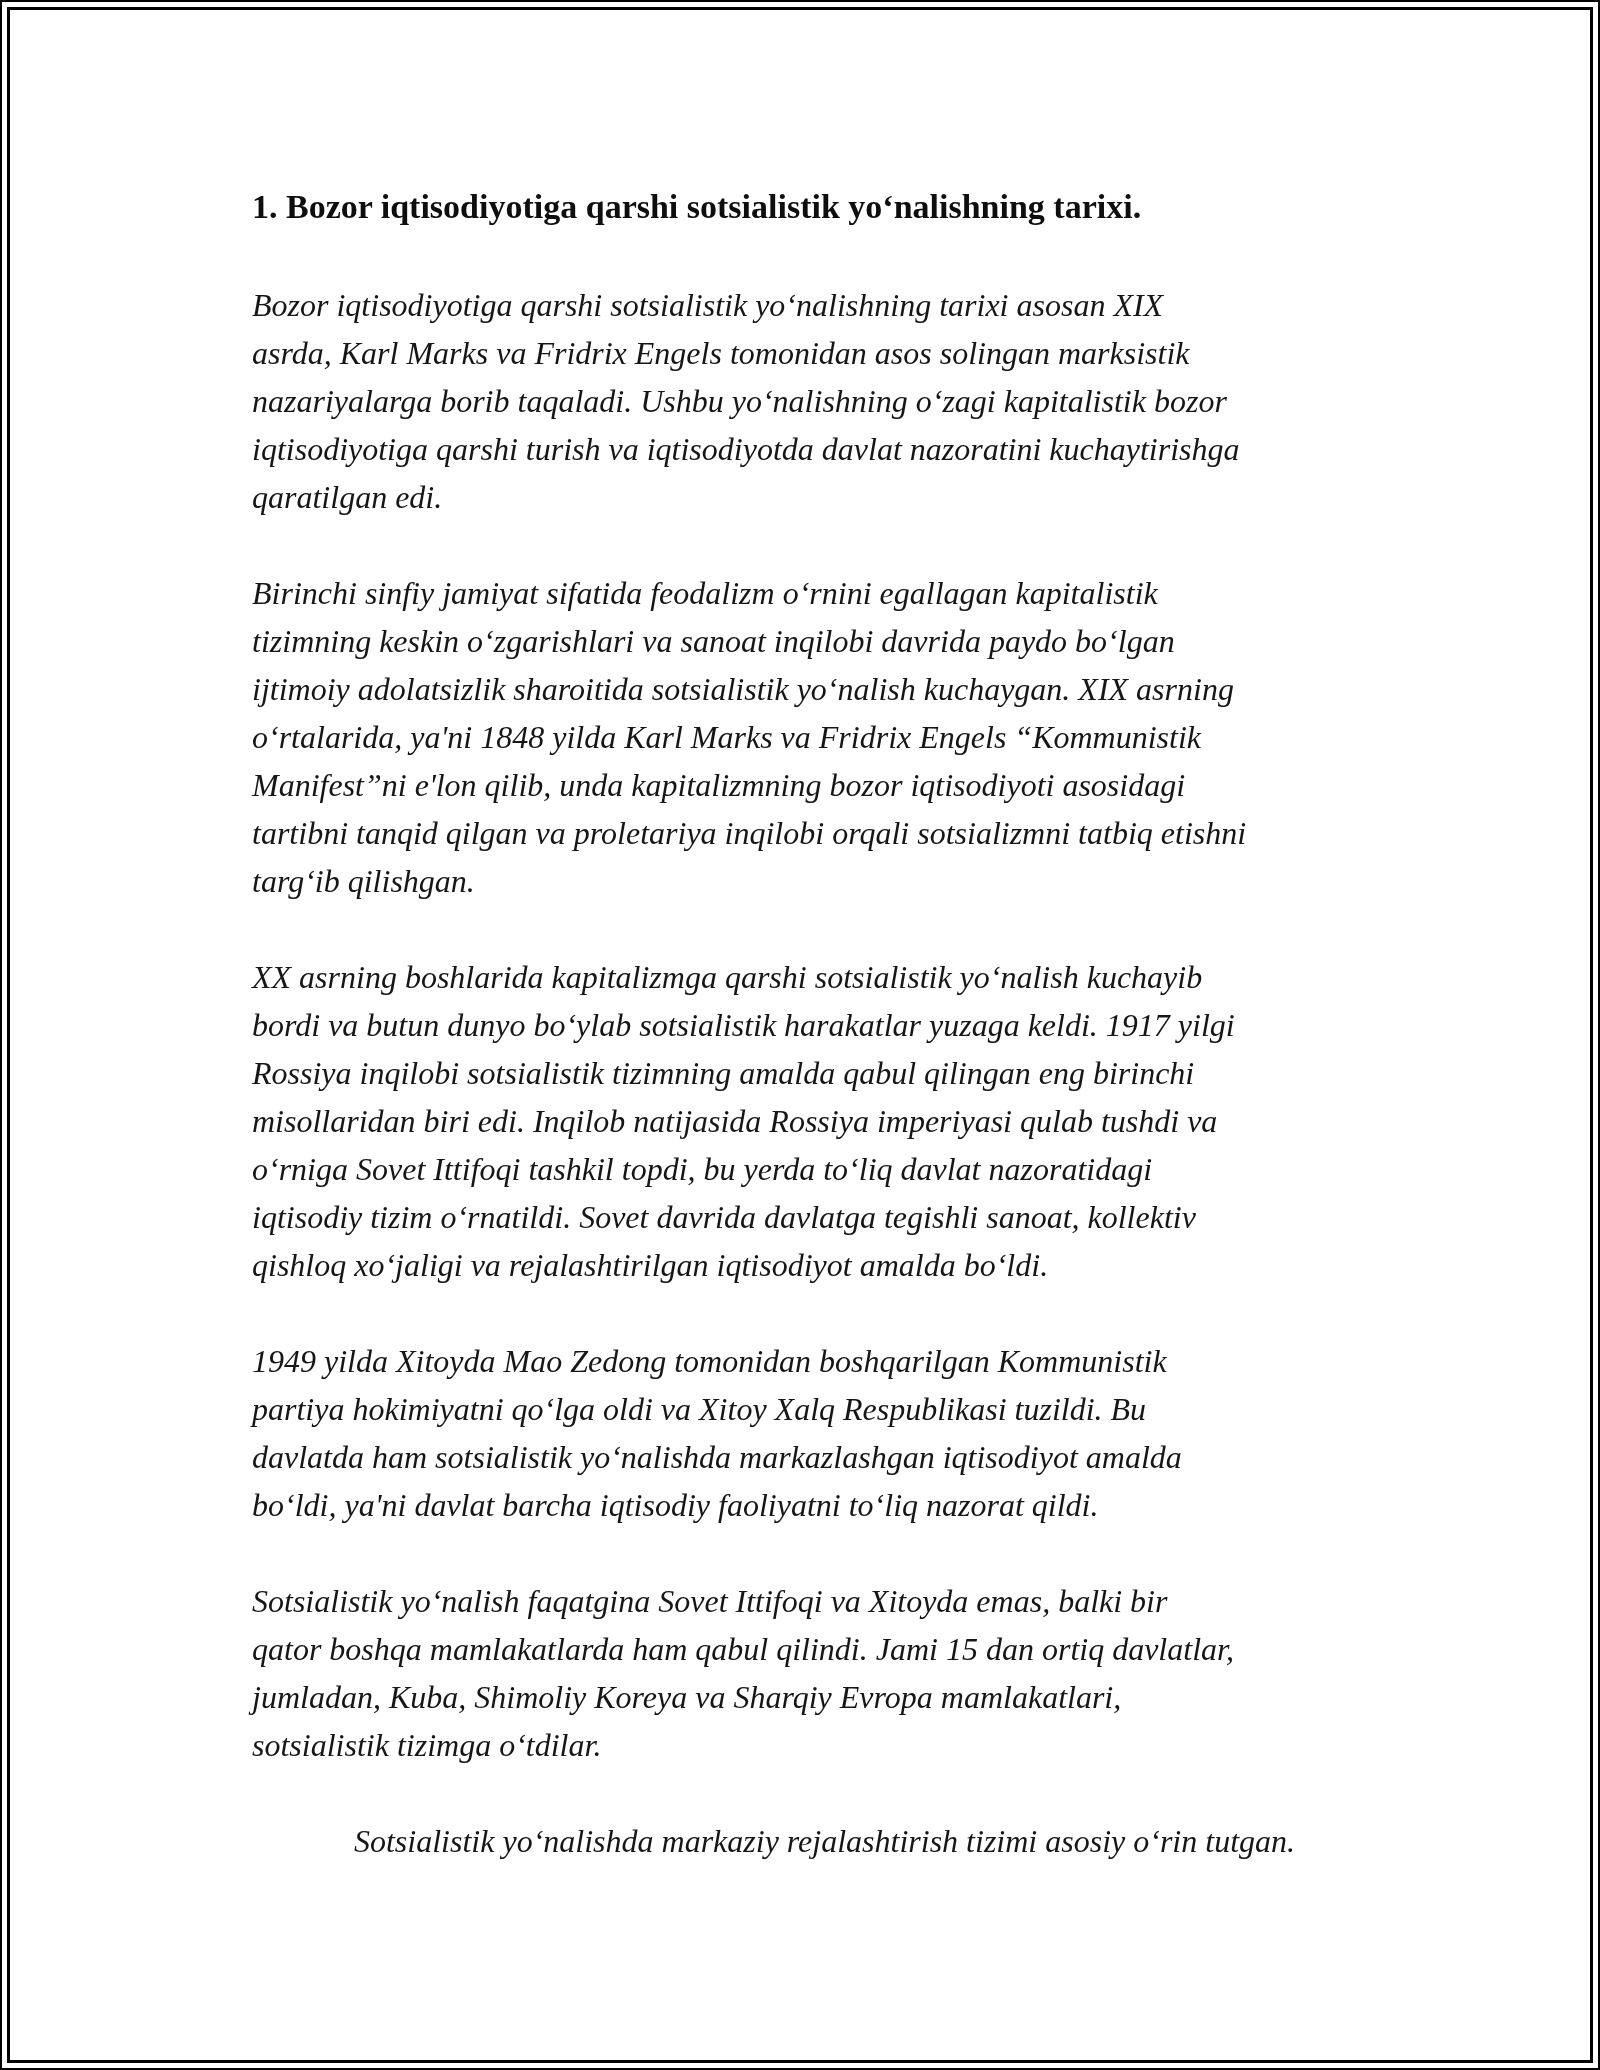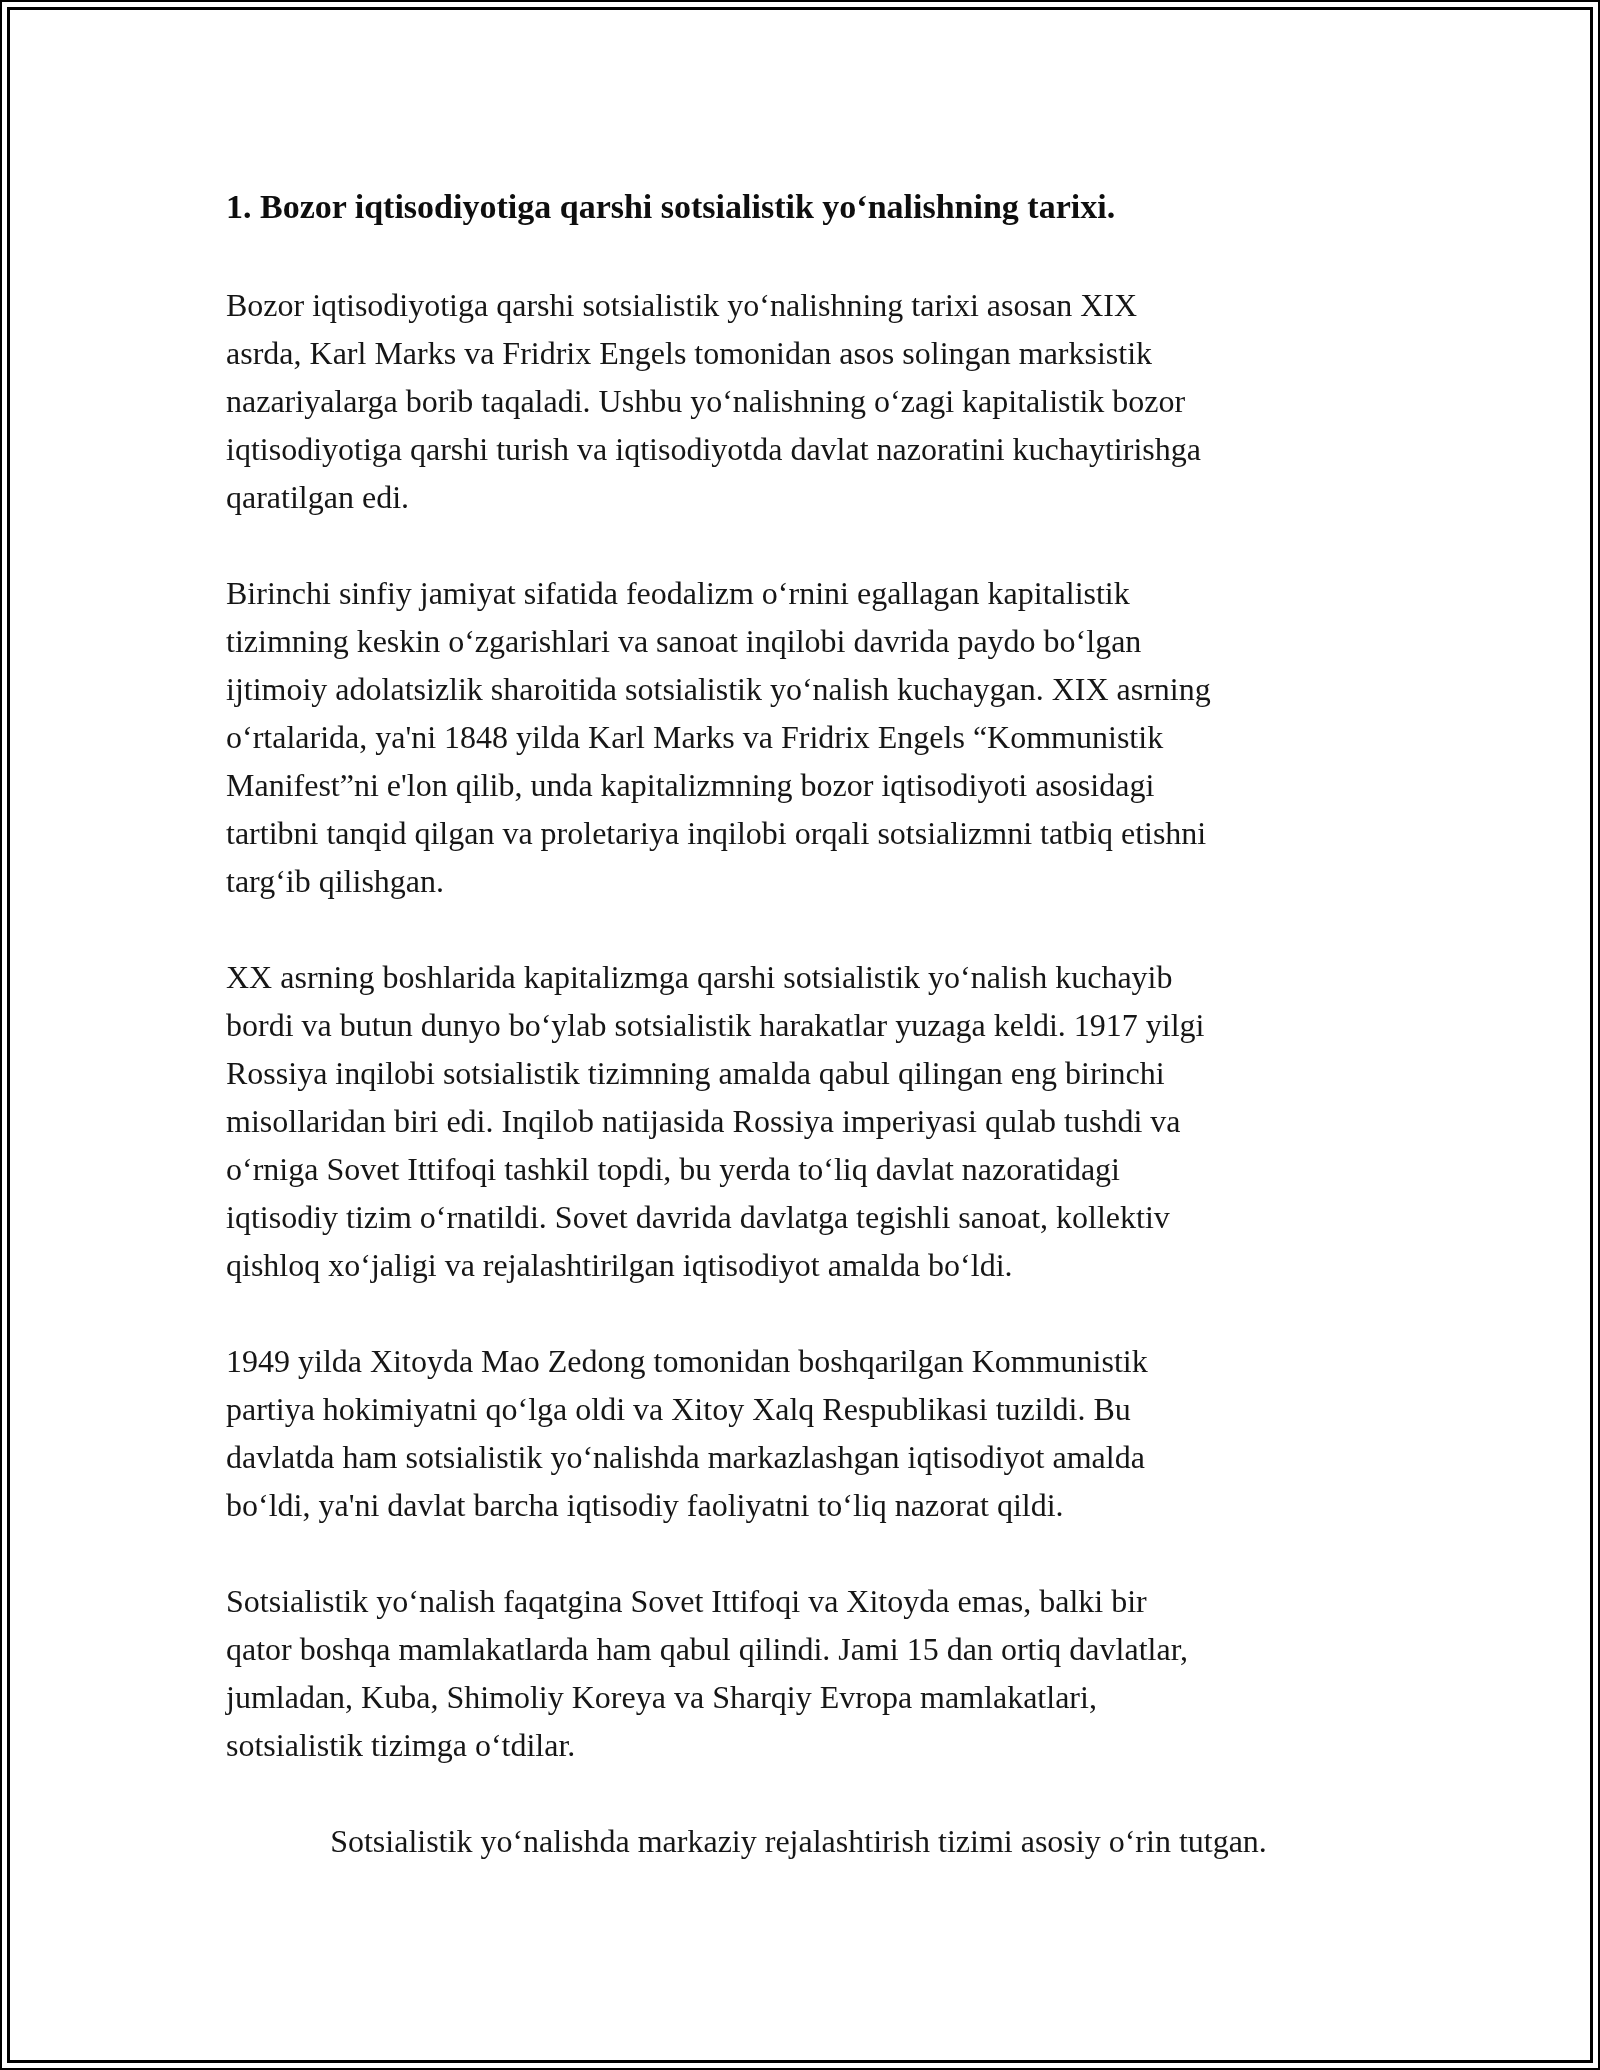--- a/index.html
+++ b/index.html
@@ -22,38 +22,39 @@
     pointer-events: none;
   }
   .frame-inner {
     position: absolute;
     inset: 7px;
     border: 3px solid #000000;
     pointer-events: none;
   }
   .doc {
     position: absolute;
-    left: 226px;
+    left: 252px;
     top: 183px;
     width: 1145px;
   }
   .doc-title {
     font-size: 34px;
     line-height: 48px;
     font-weight: bold;
     margin: 0 0 50px 0;
     color: #0e0e0e;
     white-space: pre;
   }
   .doc-para {
     font-size: 32px;
     line-height: 48px;
     margin: 0 0 48px 0;
     white-space: pre;
     color: #161616;
+    font-style: italic;
   }
   .doc-para:last-child {
     margin-bottom: 0;
     text-align: center;
   }
 </style>
 </head>
 <body>
 
 <div class="frame-outer"></div>

